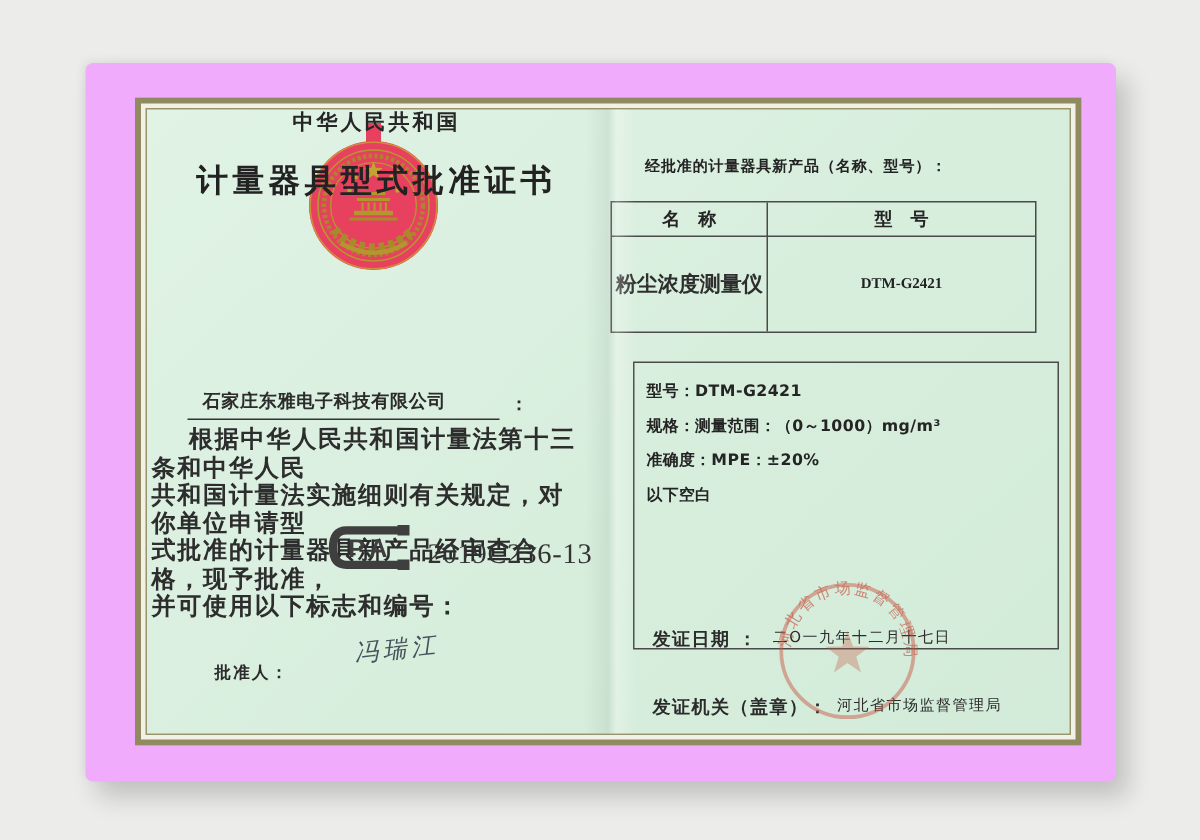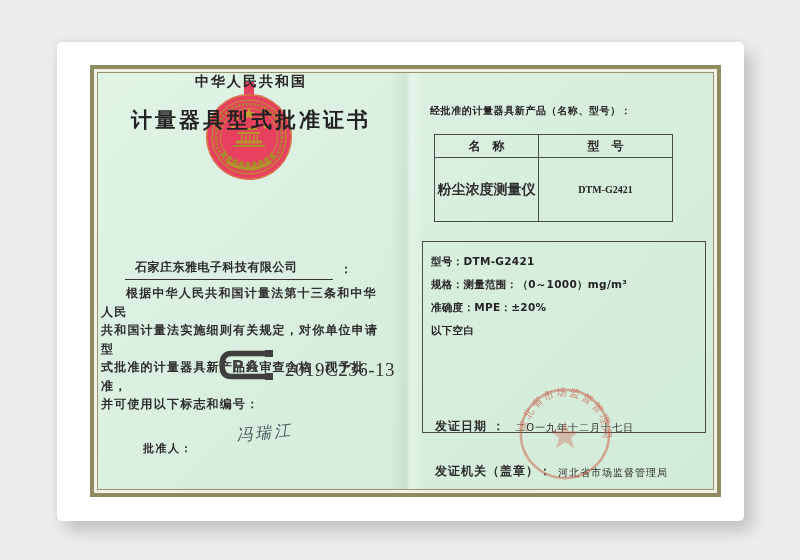--- a/index.html
+++ b/index.html
@@ -4,21 +4,21 @@
 <style>
   html,body{margin:0;padding:0;}
   #screen{
     position:relative;width:800px;height:560px;overflow:hidden;
     background:#ececea;
     font-family:"DejaVu Sans","Liberation Sans",sans-serif;
     color:#2b2b2b;
   }
   .page{
     position:absolute;left:57px;top:42px;width:687px;height:479px;
-    background:#ffffff;border-radius:5px;
+    background:#f0abfc;border-radius:5px;
     box-shadow:8px 10px 16px rgba(0,0,0,.18),-2px -2px 6px rgba(0,0,0,.05);
   }
   .frame{
     position:absolute;left:33px;top:23px;width:631px;height:432px;
     box-sizing:border-box;border:4px solid #8f8a60;background:#f1f1e6;
     padding:3px;
   }
   .green{
     position:relative;width:100%;height:100%;box-sizing:border-box;
     border:1px solid #9a946c;
@@ -29,39 +29,39 @@
     background:linear-gradient(90deg,rgba(0,0,0,0) 0%,rgba(90,110,95,.10) 45%,rgba(255,255,255,.28) 62%,rgba(0,0,0,0) 100%);
   }
   .abs{position:absolute;}
   
   .country{left:0;top:118;width:306px;text-align:center;font-size:14px;font-weight:700;letter-spacing:2px;color:#262626;}
   .cert-title{left:0;top:143;width:306px;text-align:center;font-size:21px;font-weight:700;letter-spacing:3px;color:#222;margin-top:33px;}
   .company-row{left:27px;top:186px;display:flex;align-items:center;}
   .company{display:inline-block;width:198px;padding:0 0 3px 10px;border-bottom:1.5px solid #333;
     font-size:12px;font-weight:700;letter-spacing:.5px;white-space:nowrap;}
   .company-colon{margin-left:7px;font-weight:700;font-size:12px;}
-  .para{left:3px;top:211px;width:284px;font-size:12px;font-weight:700;letter-spacing:1.2px;line-height:18.5px;color:#2d2d2d;}
+  .para{left:3px;top:211px;width:284px;font-size:16px;font-weight:700;letter-spacing:1.2px;line-height:18.5px;color:#2d2d2d;}
   .para .indent{text-indent:25px;}
   .cpa-row{left:120px;top:276px;display:flex;align-items:flex-end;}
   .cpa-num{margin-left:9px;font-family:"Liberation Serif","DejaVu Serif",serif;font-size:19px;color:#333;letter-spacing:.5px;}
   .approver{left:45px;top:368px;font-size:11px;font-weight:700;letter-spacing:1.5px;}
   .signature{left:138px;top:350px;font-size:16px;font-style:italic;letter-spacing:3px;color:#37424d;
     transform:rotate(-6deg);opacity:.9;}
   
   .section-title{left:332px;top:31px;font-size:10px;font-weight:700;letter-spacing:.6px;color:#242424;}
-  .ptable{left:336px;top:61px;width:239px;height:88px;box-sizing:border-box;border:1px solid #4a4a4a;
+  .ptable{left:309px;top:61px;width:284px;height:88px;box-sizing:border-box;border:1px solid #4a4a4a;
     display:grid;grid-template-columns:104px 1fr;grid-template-rows:23px 1fr;}
   .ptable .cell{display:flex;align-items:center;justify-content:center;box-sizing:border-box;}
   .ptable .hdr{border-bottom:1px solid #4a4a4a;font-size:12px;font-weight:700;color:#242424;}
   .ptable .c1{border-right:1px solid #4a4a4a;}
   .ptable .pname{font-size:14px;font-weight:700;color:#2e2e2e;}
   .ptable .pmodel{font-family:Liberation Serif, serif;font-weight:700;font-size:10px;color:#222;}
   .spec-box{left:324px;top:168px;width:284px;height:192px;box-sizing:border-box;border:1px solid #4a4a4a;
     padding:8px 6px 16px 8px;font-size:10.5px;font-weight:700;color:#242424;line-height:23px;letter-spacing:.3px;}
-  .issue-row{display:flex;align-items:flex-end;}
+  .issue-row{display:flex;align-items:flex-start;}
   .issue-date-row{left:337px;top:345px;}
   .issue-org-row{left:337px;top:390px;}
   .issue-label{font-size:12px;font-weight:700;letter-spacing:1px;white-space:nowrap;}
   .issue-value{font-size:10px;font-weight:400;letter-spacing:1px;margin-left:10px;white-space:nowrap;}
   .stamp{left:419px;top:313px;width:96px;height:96px;opacity:.78;pointer-events:none;}
 </style>
 </head>
 <body>
 
 <div id="screen">

